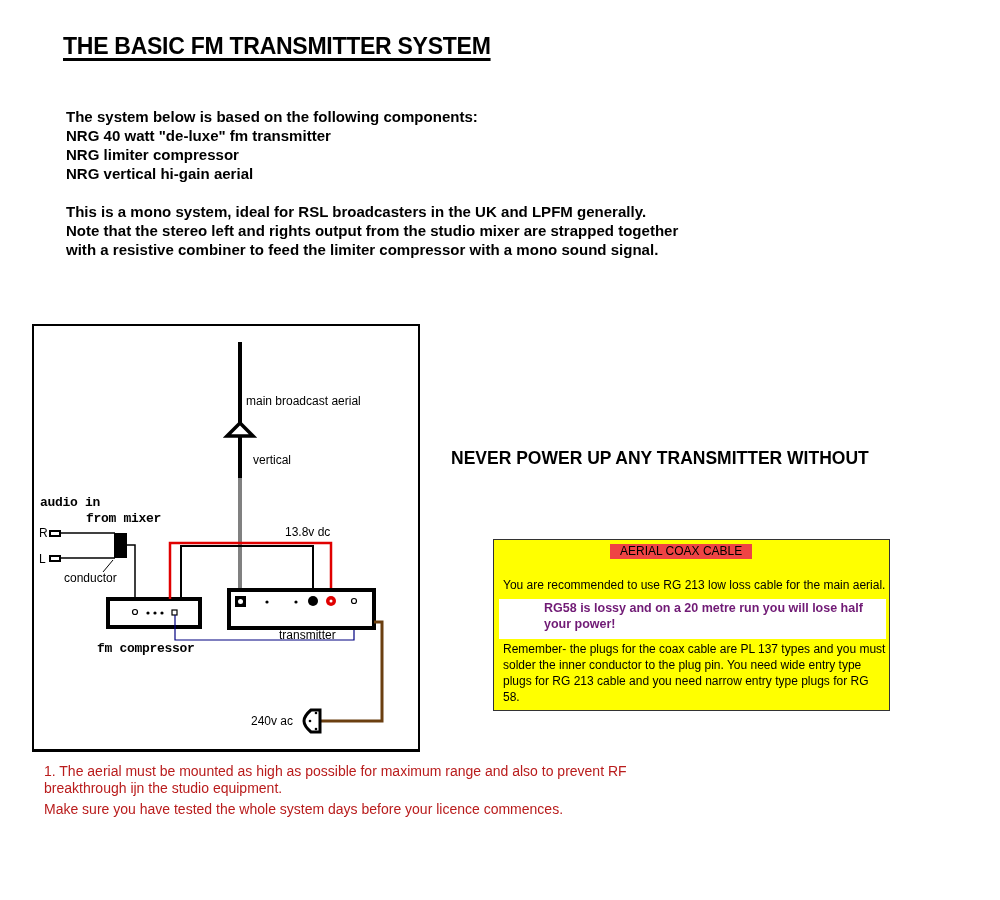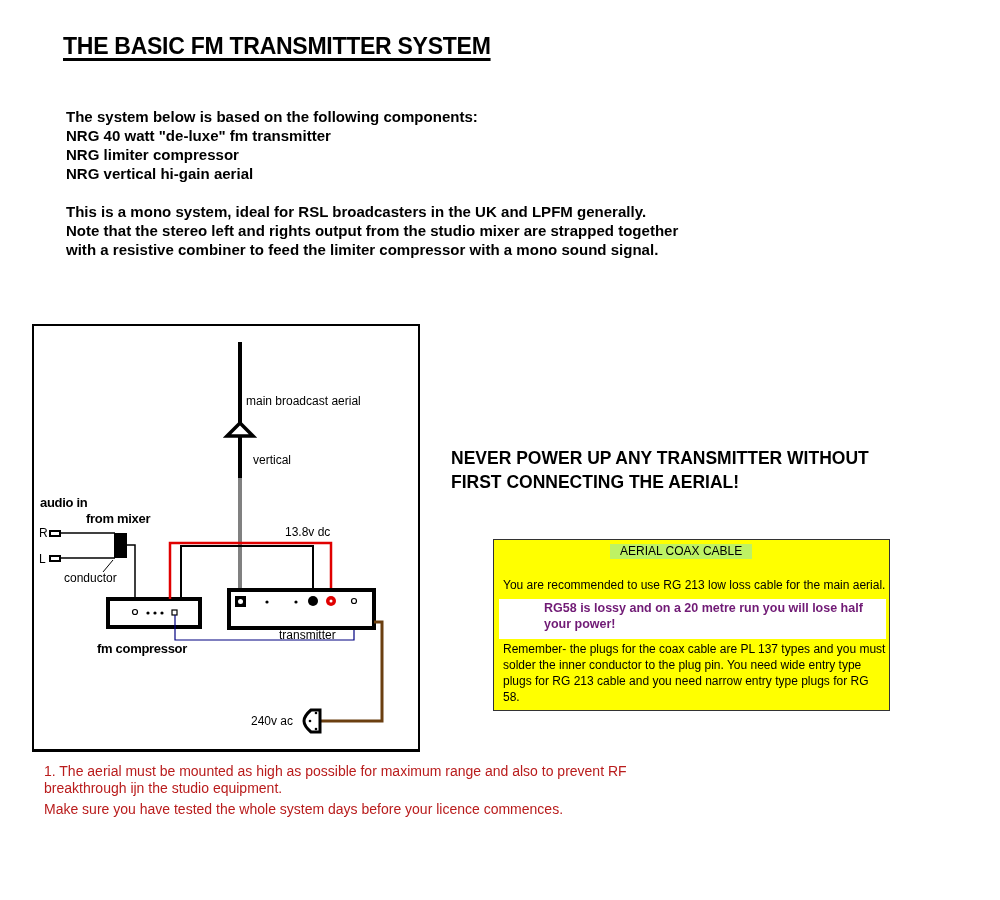--- a/index.html
+++ b/index.html
@@ -12,27 +12,27 @@
            font-weight: bold; transform: scaleX(0.97); transform-origin: left; }
   .intro div { white-space: nowrap; }
   .gap { height: 19px; }
   .diagram { position: absolute; left: 32px; top: 324px; width: 388px; height: 428px;
              border-top: 2px solid #000; border-left: 2px solid #000; border-right: 2px solid #000;
              box-sizing: border-box; }
   .diagram-bottom { position: absolute; left: 32px; top: 749px; width: 388px; height: 3px; background:#000; }
   svg.wiring { position: absolute; left: 0; top: 0; width: 1000px; height: 900px; pointer-events: none; }
   svg.wiring * { pointer-events: auto; }
   .lbl { position: absolute; font-size: 12px; white-space: nowrap; }
-  .serif-lbl { position: absolute; font-family: Liberation Sans, sans-serif; font-weight: bold;
+  .serif-lbl { position: absolute; font-family: Liberation Mono, monospace; font-weight: bold;
                font-size: 13px; line-height: 16px; white-space: nowrap; letter-spacing: -0.3px; }
   .warning { position: absolute; left: 451px; top: 406px; font-size: 17.5px; font-weight: bold;
              line-height: 24px; white-space: nowrap; margin-top: 40px; }
   .coax { position: absolute; left: 493px; top: 539px; width: 397px; height: 172px;
           background: #ffff00; border: 1px solid #333; box-sizing: border-box; font-size: 12px; }
-  .coax-title { position: absolute; left: 116px; top: 4px; background: #bef264; padding: 0 10px;
+  .coax-title { position: absolute; left: 116px; top: 4px; background: #ef4444; padding: 0 10px;
                 font-size: 12px; line-height: 15px; }
   .coax-p1 { position: absolute; left: 9px; top: 37px; width: 385px; line-height: 16px; }
   .coax-alert { position: absolute; left: 5px; top: 59px; width: 387px; height: 40px; background: #fff; }
   .coax-alert-text { position: absolute; left: 50px; top: 60px; width: 320px; color: #701a75;
                      font-weight: bold; font-size: 12.5px; line-height: 16px; }
   .coax-p2 { position: absolute; left: 9px; top: 101px; width: 385px; line-height: 16px; }
   .notes { position: absolute; left: 44px; top: 763px; font-size: 14px; line-height: 17px; color: #b91c1c; }
   .notes div { white-space: nowrap; }
 </style>
 </head>
@@ -113,21 +113,20 @@
 <div class="lbl" style="left:39px; top:526px;">R</div>
 <div class="lbl" style="left:39px; top:552px;">L</div>
 <div class="lbl" style="left:64px; top:571px;">conductor</div>
 <div class="serif-lbl" style="left:97px; top:641px;">fm compressor</div>
 <div class="lbl" style="left:279px; top:628px;">transmitter</div>
 <div class="lbl" style="left:285px; top:525px;">13.8v dc</div>
 <div class="lbl" style="left:251px; top:714px;">240v ac</div>
 
 <div class="warning">
   <div>NEVER POWER UP ANY TRANSMITTER WITHOUT</div>
-  <div>FIRST CONNECTING THE AERIAL!</div>
 </div>
 
 <div class="coax">
   <div class="coax-title">AERIAL COAX CABLE</div>
   <div class="coax-p1">You are recommended to use RG 213 low loss cable for the main aerial.</div>
   <div class="coax-alert"></div>
   <div class="coax-alert-text">RG58 is lossy and on a 20 metre run you will lose half your power!</div>
   <div class="coax-p2">Remember- the plugs for the coax cable are PL 137 types and you must solder the inner conductor to the plug pin. You need wide entry type plugs for RG 213 cable and you need narrow entry type plugs for RG 58.</div>
 </div>
 

